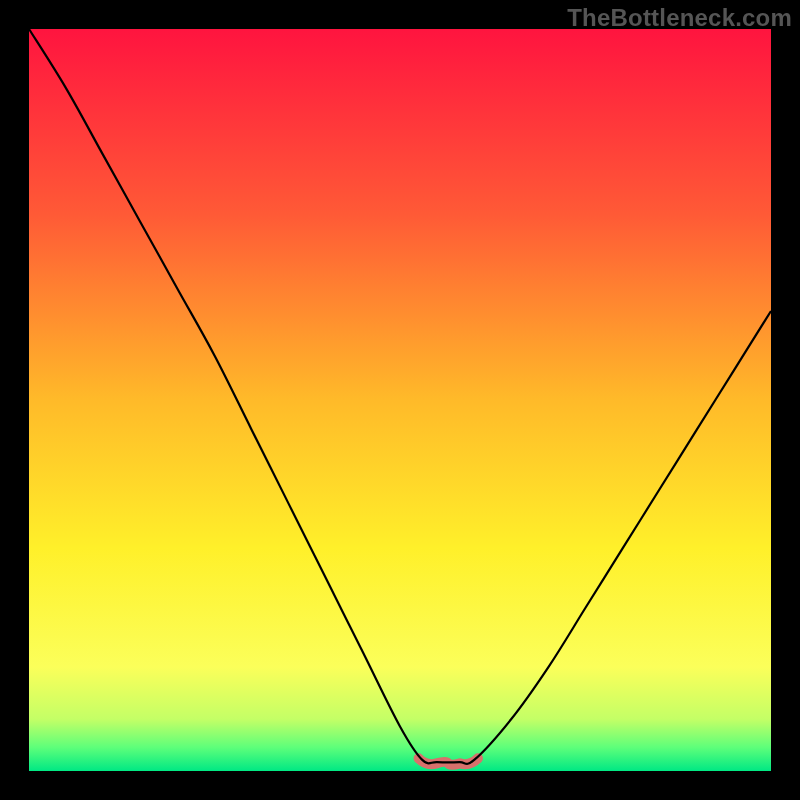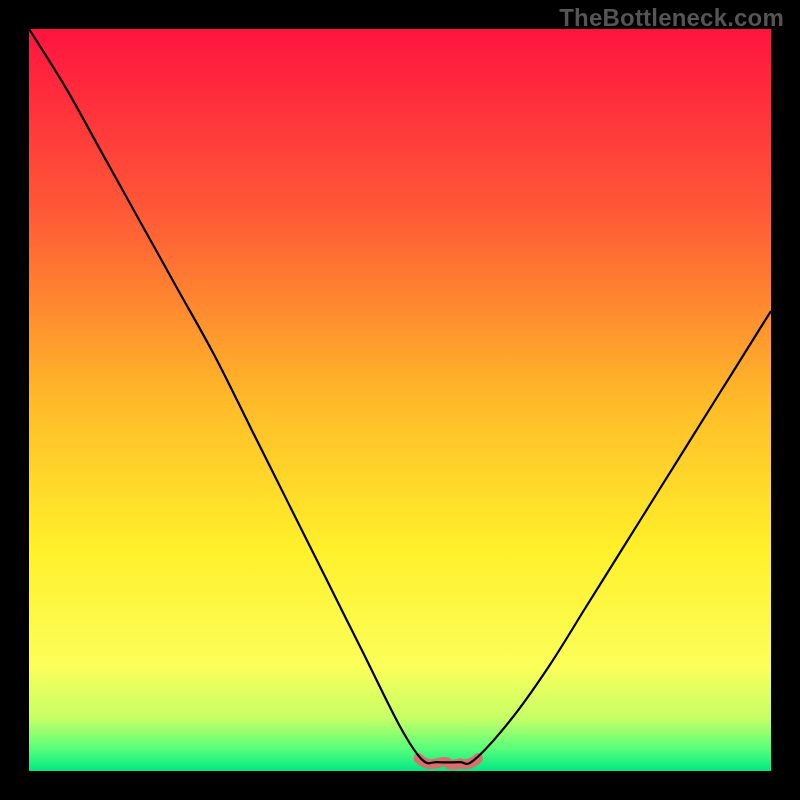--- a/index.html
+++ b/index.html
@@ -12,21 +12,21 @@
     overflow: hidden;
   }
   .container {
     position: relative;
     width: 800px;
     height: 800px;
   }
   .watermark {
     position: absolute;
     top: 4px;
-    right: 16px;
+    right: 8px;
     font-size: 24px;
     font-weight: 600;
     color: #555555;
     letter-spacing: 0.2px;
     z-index: 10;
   }
   .plot-area {
     position: absolute;
     left: 29px;
     top: 29px;

